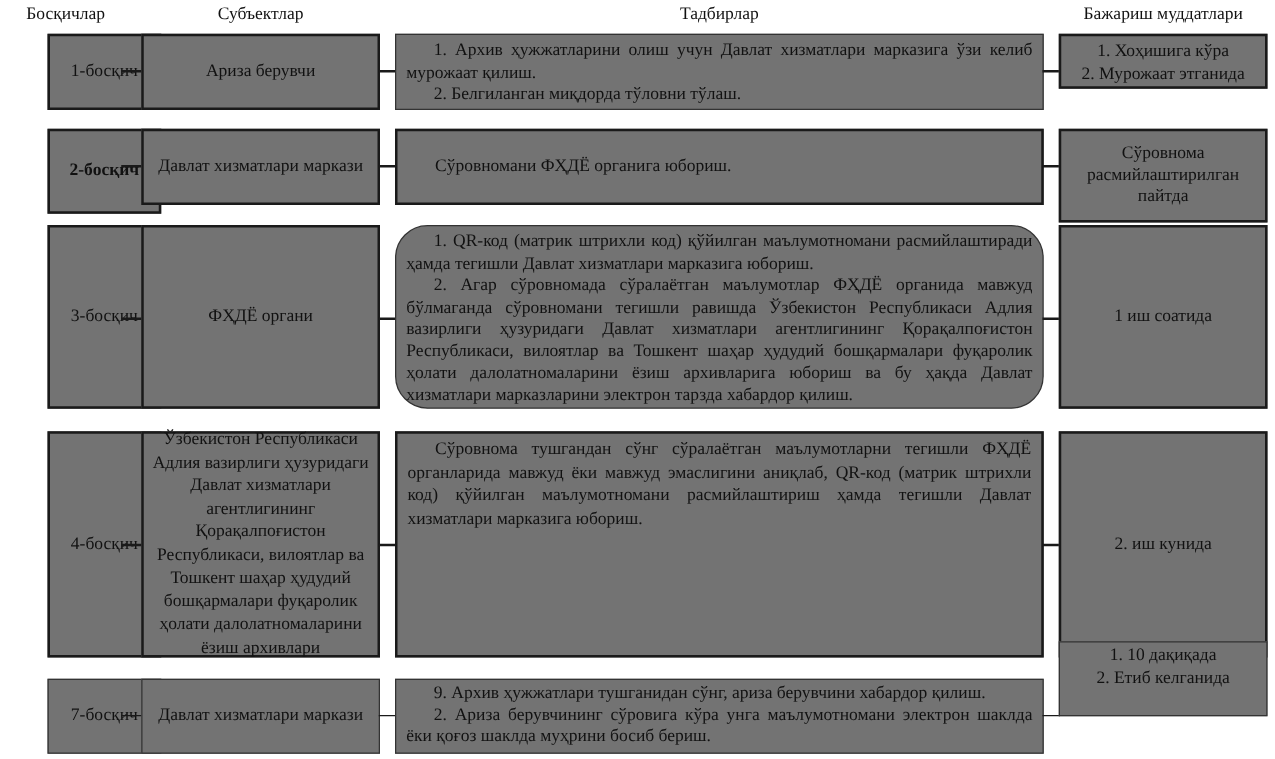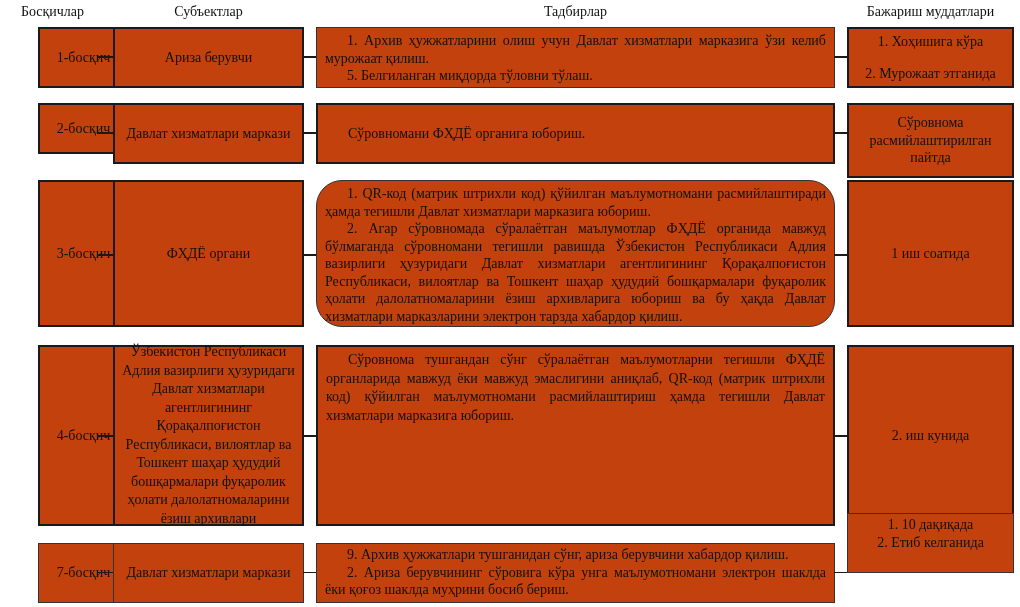--- a/index.html
+++ b/index.html
@@ -1,19 +1,19 @@
 <!DOCTYPE html>
 <html><head>
 <meta charset="utf-8">
 <style>
   html, body { margin:0; padding:0; background:#fff; }
   body { width:1020px; height:607px; position:relative; overflow:hidden;
          font-family:"Liberation Serif", "DejaVu Serif", serif; color:#111; }
   .hdr { position:absolute; top:4px; font-size:14px; text-align:center; }
-  .box { position:absolute; border:2px solid #1a1a1a; box-sizing:border-box; background:#c2410c;
+  .box { position:absolute; border:2px solid #1a1a1a; box-sizing:border-box; background:#737373;
          display:flex; align-items:center; justify-content:center; text-align:center;
          font-size:14px; line-height:17.5px; }
   .box.thin { border:1.5px solid #333; }
   .box.txt { justify-content:flex-start; align-items:flex-start; text-align:justify;
              padding:2px 8px 2px 8px; }
   .box.txt.center-v { align-items:center; }
   .para { text-indent:22px; display:block; }
   .conn { position:absolute; height:2px; background:#1a1a1a; }
   .c1 { left:7px; width:91px;margin-left:31px; }
   .c2 { left:113px; width:191px; }
@@ -33,32 +33,32 @@
     <span>1-босқич</span>
   </div>
 <div class="conn" style="left:97px;width:17px;top:56px;"></div>
 <div class="box c2" style="top:27px;height:61px;">
     <span>Ариза берувчи</span>
   </div>
 <div class="conn" style="left:303px;width:14px;top:56px;"></div>
 <div class="box c3 txt thin" style="top:27px;height:61px;padding-top:4px;">
   <div class="stack">
     <span class="para">1. Архив ҳужжатларини олиш учун Давлат хизматлари марказига ўзи келиб мурожаат қилиш.</span>
-    <span class="para">5. Белгиланган миқдорда тўловни тўлаш.</span>
+    <span class="para">2. Белгиланган миқдорда тўловни тўлаш.</span>
   </div>
 </div>
 <div class="conn" style="left:834px;width:14px;top:56px;"></div>
-<div class="box c4" style="top:27px;height:61px;">
+<div class="box c4" style="top:27px;height:44px;">
   <div class="stack" style="height:100%;justify-content:space-between;padding:4px 0;box-sizing:border-box;">
     <span>1. Хоҳишига кўра</span>
     <span>2. Мурожаат этганида</span>
   </div>
 </div>
 
-<div class="box c1" style="top:103px;height:51px;">
+<div class="box c1" style="top:103px;height:68px;font-weight:bold;">
     <span>2-босқич</span>
   </div>
 <div class="conn" style="left:97px;width:17px;top:132px;"></div>
 <div class="box c2" style="top:103px;height:61px;">
     <span>Давлат хизматлари маркази</span>
   </div>
 <div class="conn" style="left:303px;width:14px;top:132px;"></div>
 <div class="box c3 txt center-v" style="top:103px;height:61px;">
   <div class="stack">
     <span class="para">Сўровномани ФҲДЁ органига юбориш.</span>

